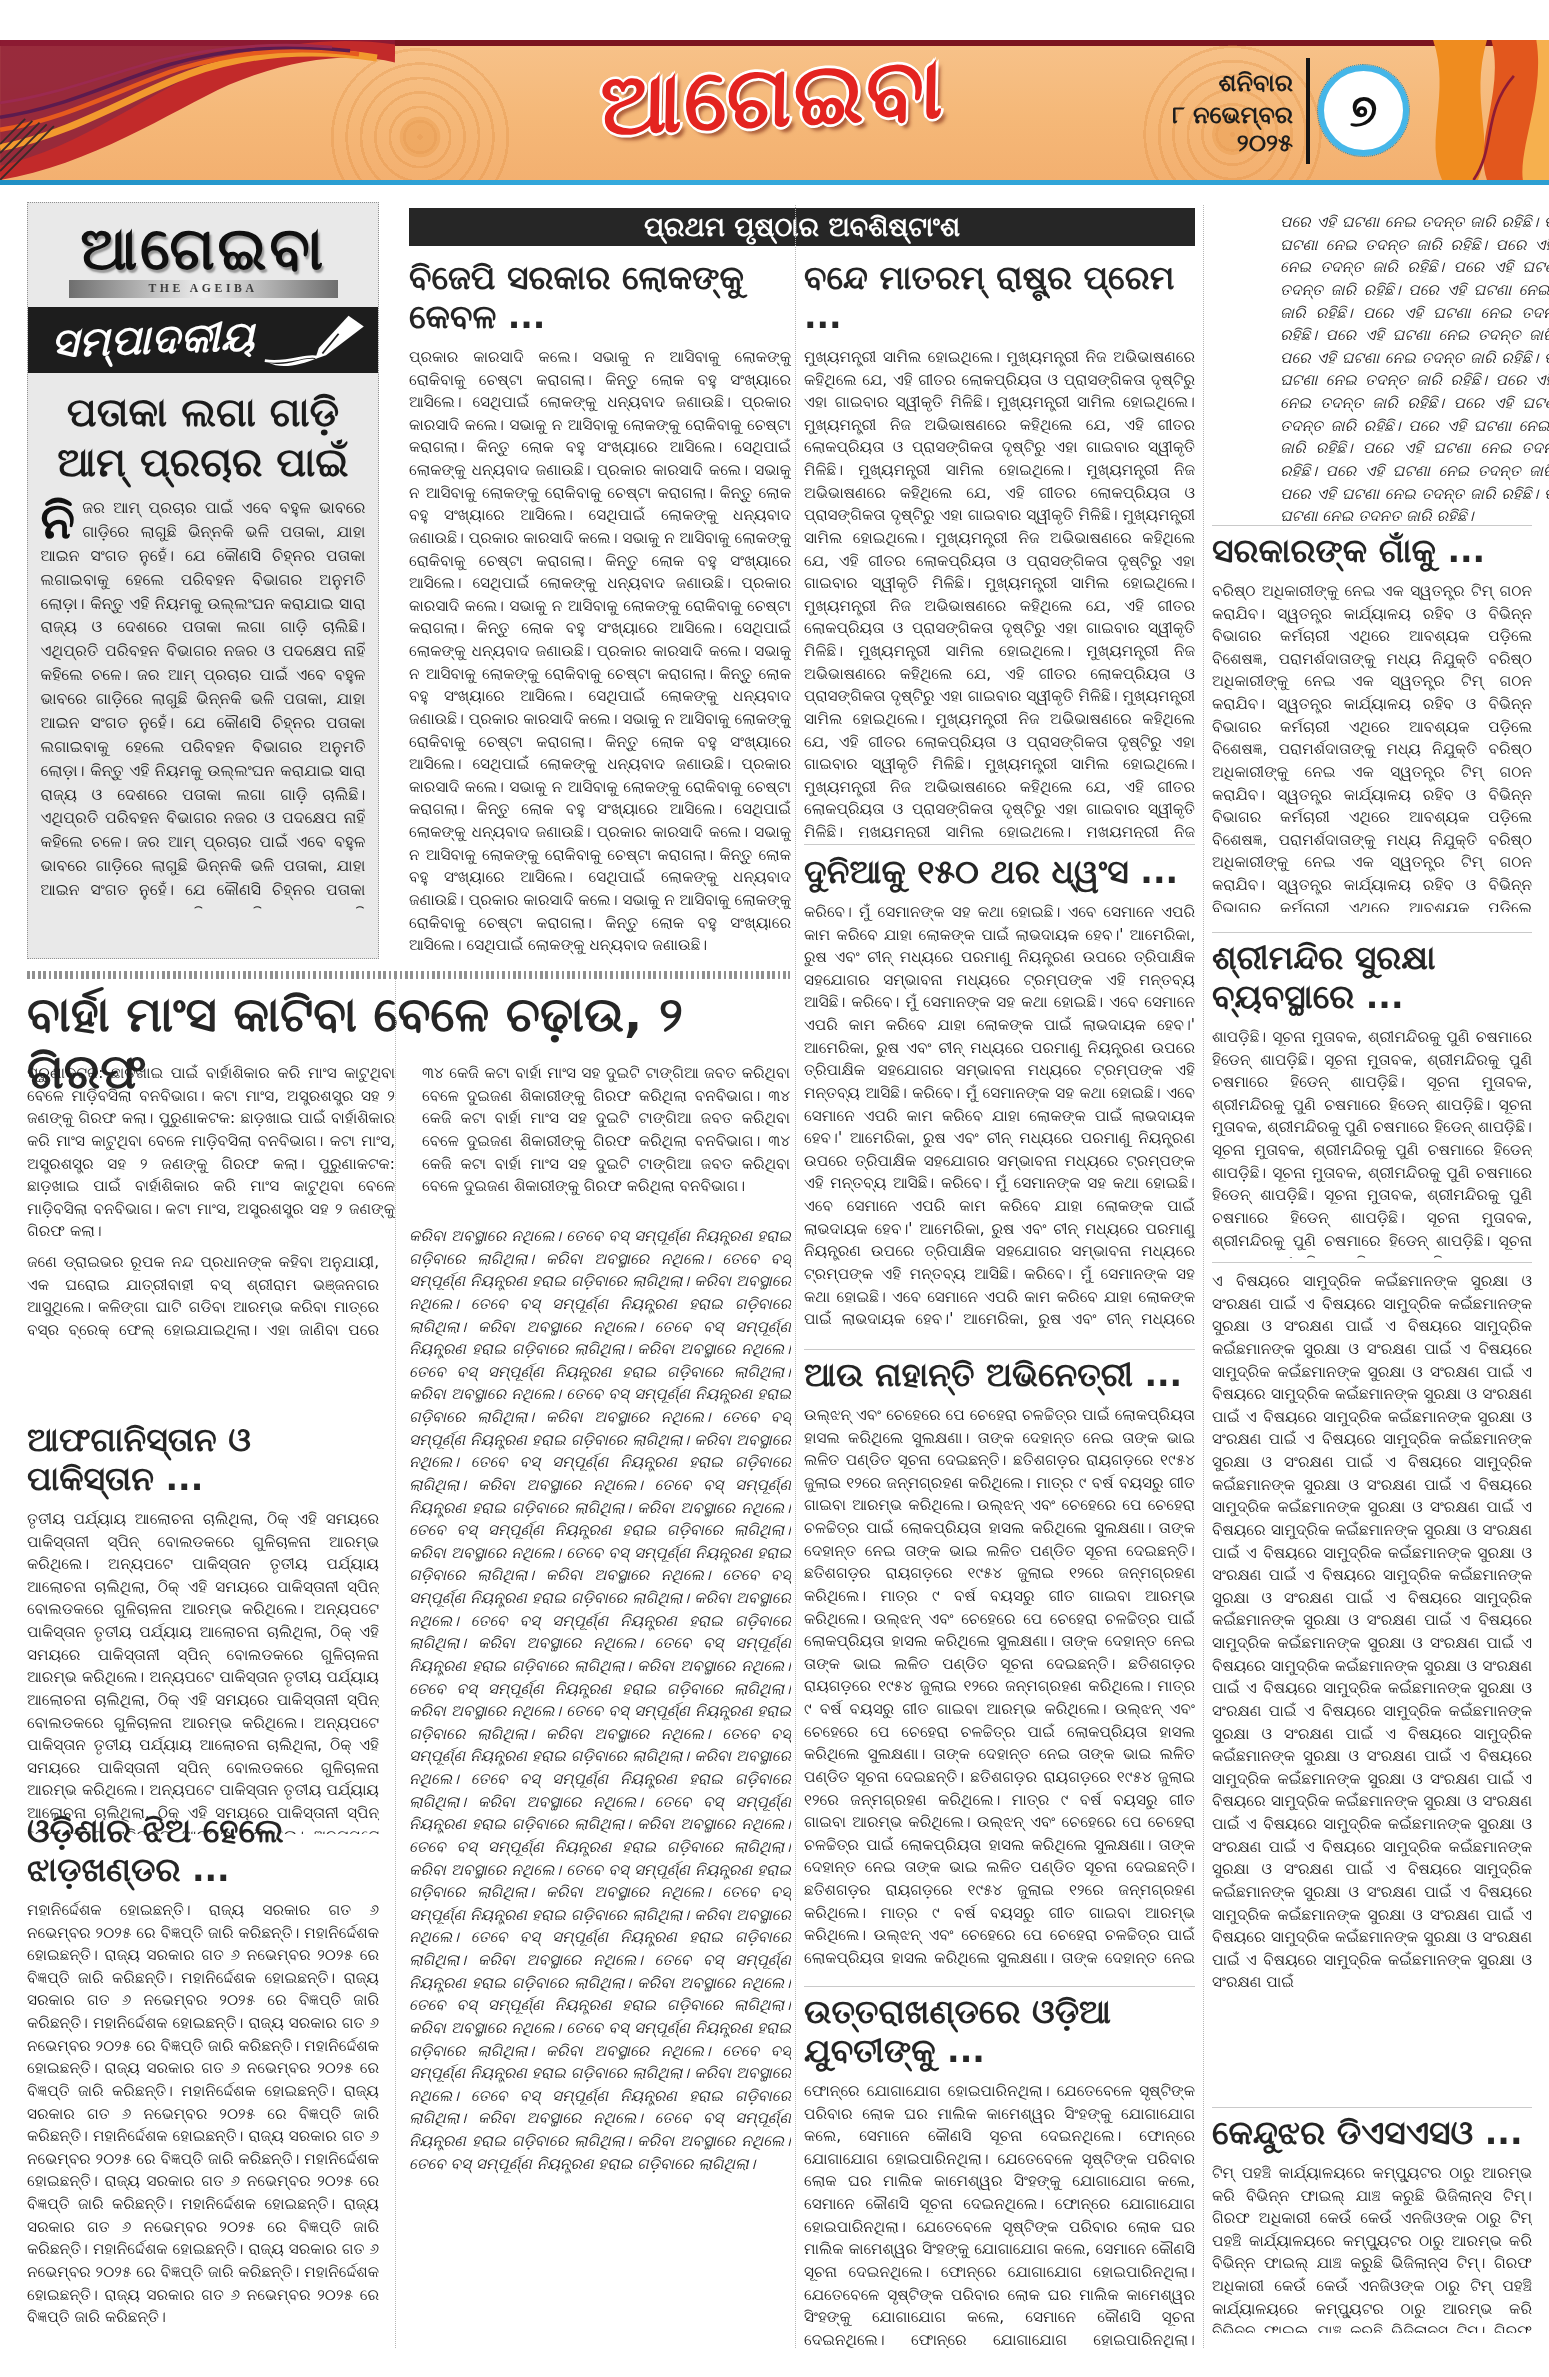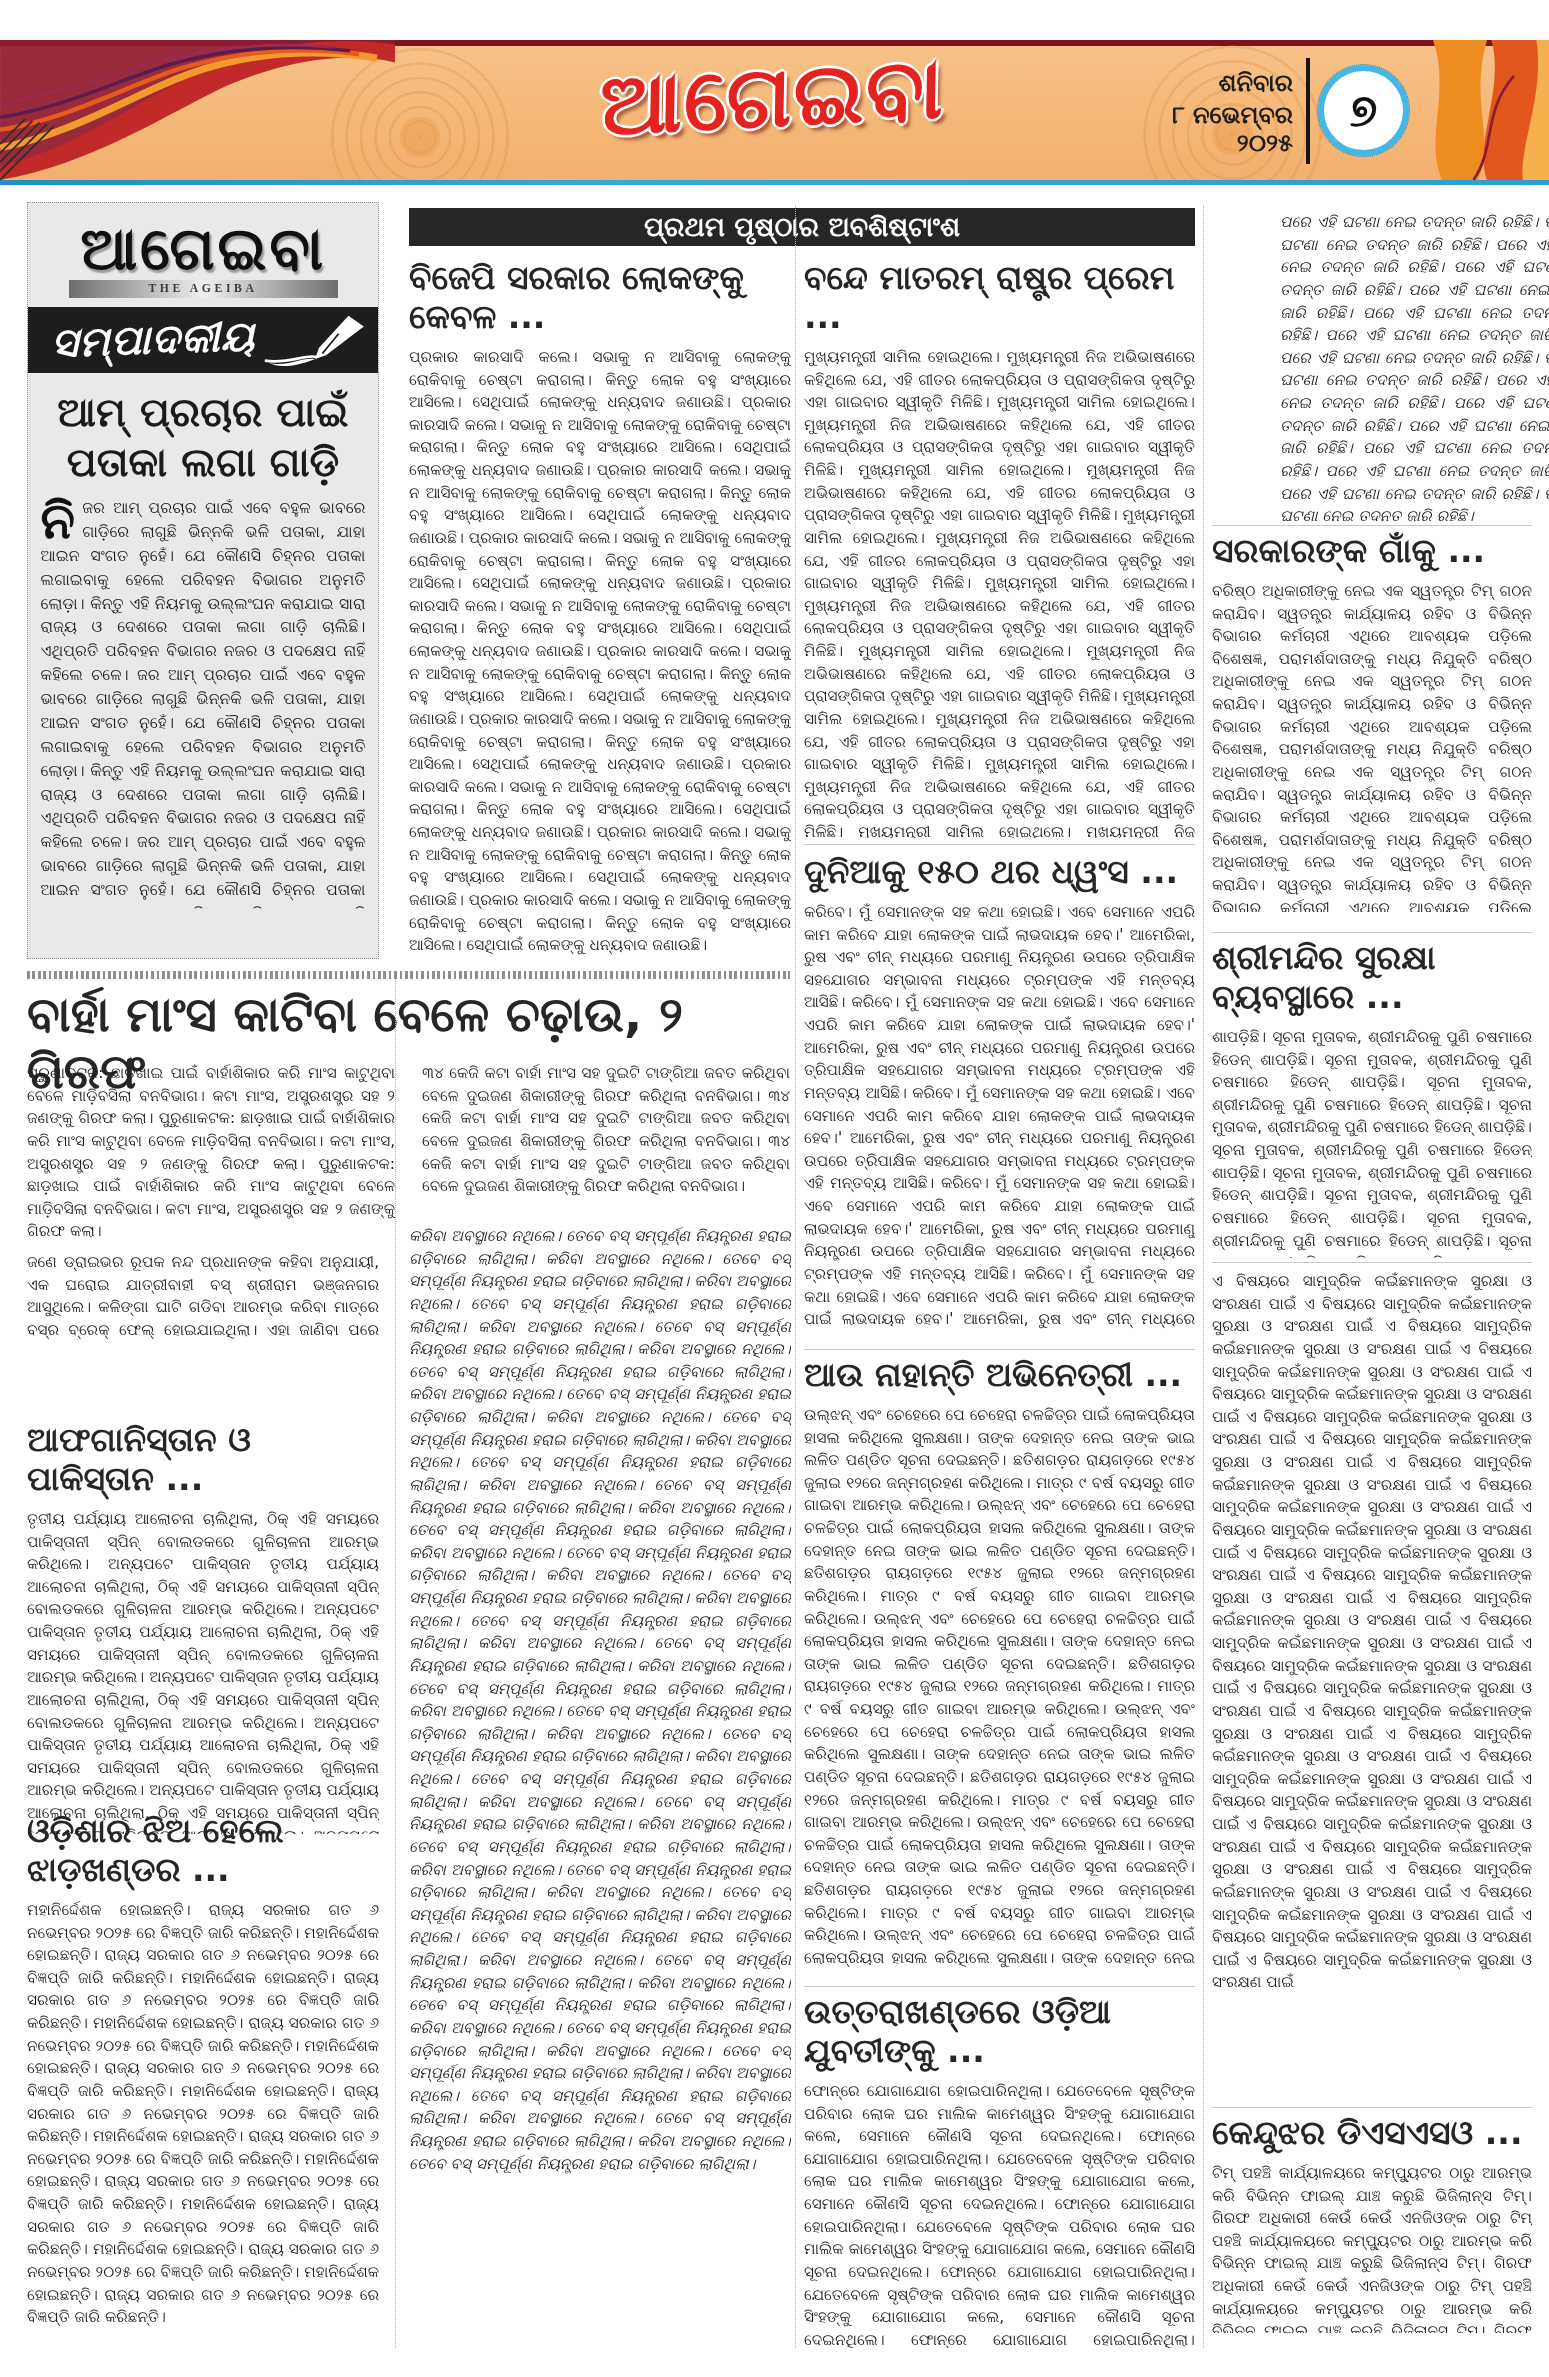--- a/index.html
+++ b/index.html
@@ -108,22 +108,22 @@
   <div class="ed-band">
     <span class="ed-band-label">ସମ୍ପାଦକୀୟ</span>
     <svg class="ed-pen" width="108" height="56" viewBox="0 0 120 62">
       <path d="M95,4 L112,16 L70,48 L58,52 L62,40 Z" fill="#ffffff"></path>
       <line x1="66" y1="46" x2="84" y2="24" stroke="#1d1d1d" stroke-width="2"></line>
       <path d="M6,56 C26,62 40,50 58,52 C44,58 20,64 6,56 Z" fill="#ffffff"></path>
       <path d="M2,54 C30,58 48,46 60,50" stroke="#ffffff" stroke-width="3" fill="none"></path>
     </svg>
   </div>
   <div class="ed-headline">
+    <div>ପତାକା ଲଗା ଗାଡ଼ି</div>
     <div>ଆମ୍ ପ୍ରଚାର ପାଇଁ</div>
-    <div>ପତାକା ଲଗା ଗାଡ଼ି</div>
   </div>
   <div class="ed-body">
     <span class="dropcap">ନି</span><span>ଜର ଆମ୍ ପ୍ରଚାର ପାଇଁ ଏବେ ବହୁଳ ଭାବରେ ଗାଡ଼ିରେ ଲାଗୁଛି ଭିନ୍ନକି ଭଳି ପତାକା, ଯାହା ଆଇନ ସଂଗତ ନୁହେଁ। ଯେ କୌଣସି ଚିହ୍ନର ପତାକା ଲଗାଇବାକୁ ହେଲେ ପରିବହନ ବିଭାଗର ଅନୁମତି ଲୋଡ଼ା। କିନ୍ତୁ ଏହି ନିୟମକୁ ଉଲ୍ଲଂଘନ କରାଯାଇ ସାରା ରାଜ୍ୟ ଓ ଦେଶରେ ପତାକା ଲଗା ଗାଡ଼ି ଚାଲିଛି। ଏଥିପ୍ରତି ପରିବହନ ବିଭାଗର ନଜର ଓ ପଦକ୍ଷେପ ନାହିଁ କହିଲେ ଚଳେ। ଜର ଆମ୍ ପ୍ରଚାର ପାଇଁ ଏବେ ବହୁଳ ଭାବରେ ଗାଡ଼ିରେ ଲାଗୁଛି ଭିନ୍ନକି ଭଳି ପତାକା, ଯାହା ଆଇନ ସଂଗତ ନୁହେଁ। ଯେ କୌଣସି ଚିହ୍ନର ପତାକା ଲଗାଇବାକୁ ହେଲେ ପରିବହନ ବିଭାଗର ଅନୁମତି ଲୋଡ଼ା। କିନ୍ତୁ ଏହି ନିୟମକୁ ଉଲ୍ଲଂଘନ କରାଯାଇ ସାରା ରାଜ୍ୟ ଓ ଦେଶରେ ପତାକା ଲଗା ଗାଡ଼ି ଚାଲିଛି। ଏଥିପ୍ରତି ପରିବହନ ବିଭାଗର ନଜର ଓ ପଦକ୍ଷେପ ନାହିଁ କହିଲେ ଚଳେ। ଜର ଆମ୍ ପ୍ରଚାର ପାଇଁ ଏବେ ବହୁଳ ଭାବରେ ଗାଡ଼ିରେ ଲାଗୁଛି ଭିନ୍ନକି ଭଳି ପତାକା, ଯାହା ଆଇନ ସଂଗତ ନୁହେଁ। ଯେ କୌଣସି ଚିହ୍ନର ପତାକା ଲଗାଇବାକୁ ହେଲେ ପରିବହନ ବିଭାଗର ଅନୁମତି ଲୋଡ଼ା। କିନ୍ତୁ ଏହି ନିୟମକୁ ଉଲ୍ଲଂଘନ କରାଯାଇ ସାରା ରାଜ୍ୟ ଓ ଦେଶରେ ପତାକା ଲଗା ଗାଡ଼ି ଚାଲିଛି। ଏଥିପ୍ରତି ପରିବହନ ବିଭାଗର ନଜର ଓ ପଦକ୍ଷେପ ନାହିଁ କହିଲେ ଚଳେ। ଜର ଆମ୍ ପ୍ରଚାର ପାଇଁ ଏବେ ବହୁଳ ଭାବରେ ଗାଡ଼ିରେ ଲାଗୁଛି ଭିନ୍ନକି ଭଳି ପତାକା, ଯାହା ଆଇନ ସଂଗତ ନୁହେଁ। ଯେ କୌଣସି ଚିହ୍ନର ପତାକା ଲଗାଇବାକୁ ହେଲେ ପରିବହନ ବିଭାଗର ଅନୁମତି ଲୋଡ଼ା। କିନ୍ତୁ ଏହି ନିୟମକୁ ଉଲ୍ଲଂଘନ କରାଯାଇ ସାରା ରାଜ୍ୟ ଓ ଦେଶରେ ପତାକା ଲଗା ଗାଡ଼ି ଚାଲିଛି। ଏଥିପ୍ରତି ପରିବହନ ବିଭାଗର ନଜର ଓ ପଦକ୍ଷେପ ନାହିଁ କହିଲେ ଚଳେ।</span>
   </div>
 </div>
 
 <div class="cont-banner">ପ୍ରଥମ ପୃଷ୍ଠାର ଅବଶିଷ୍ଟାଂଶ</div>
 
 <div class="abs story" style="left:409px;top:259px;width:382px;height:700px;">
   <h2 class="headline h-col">ବିଜେପି ସରକାର ଲୋକଙ୍କୁ କେବଳ ...</h2>

